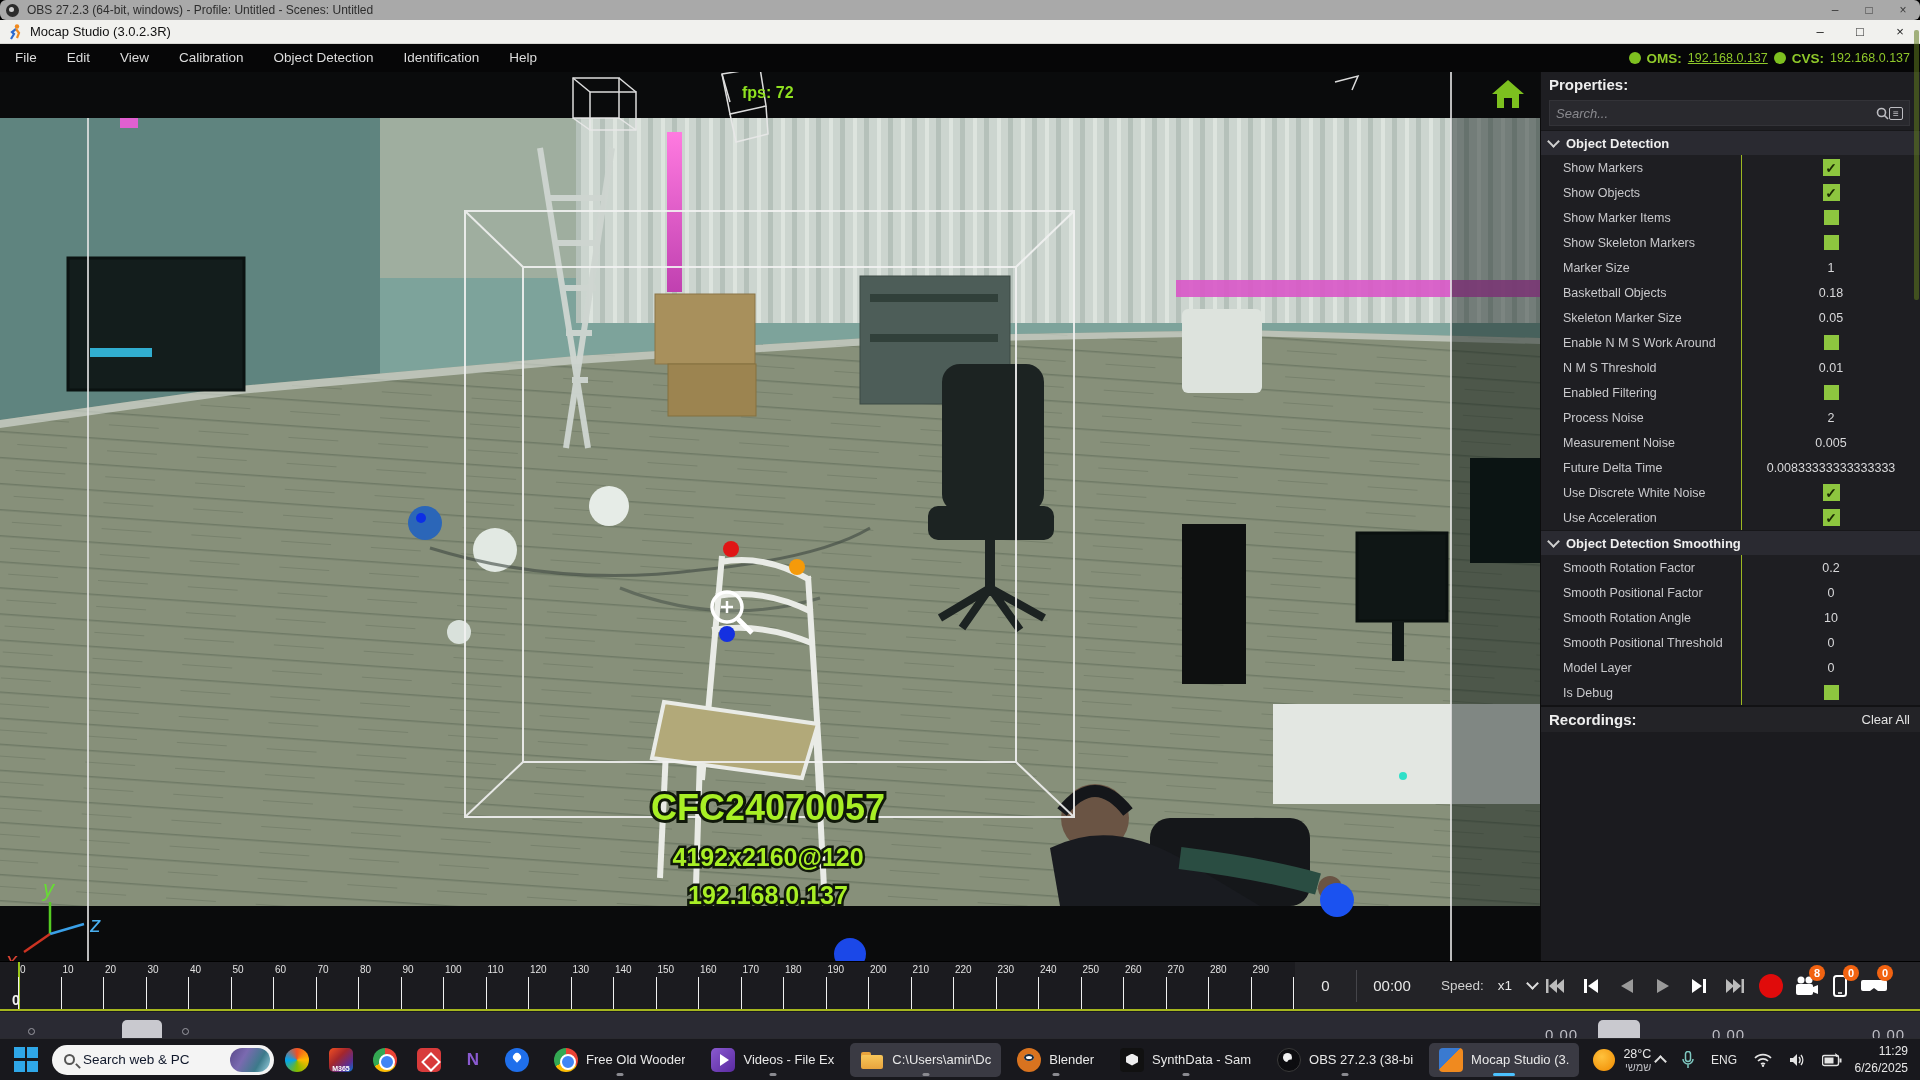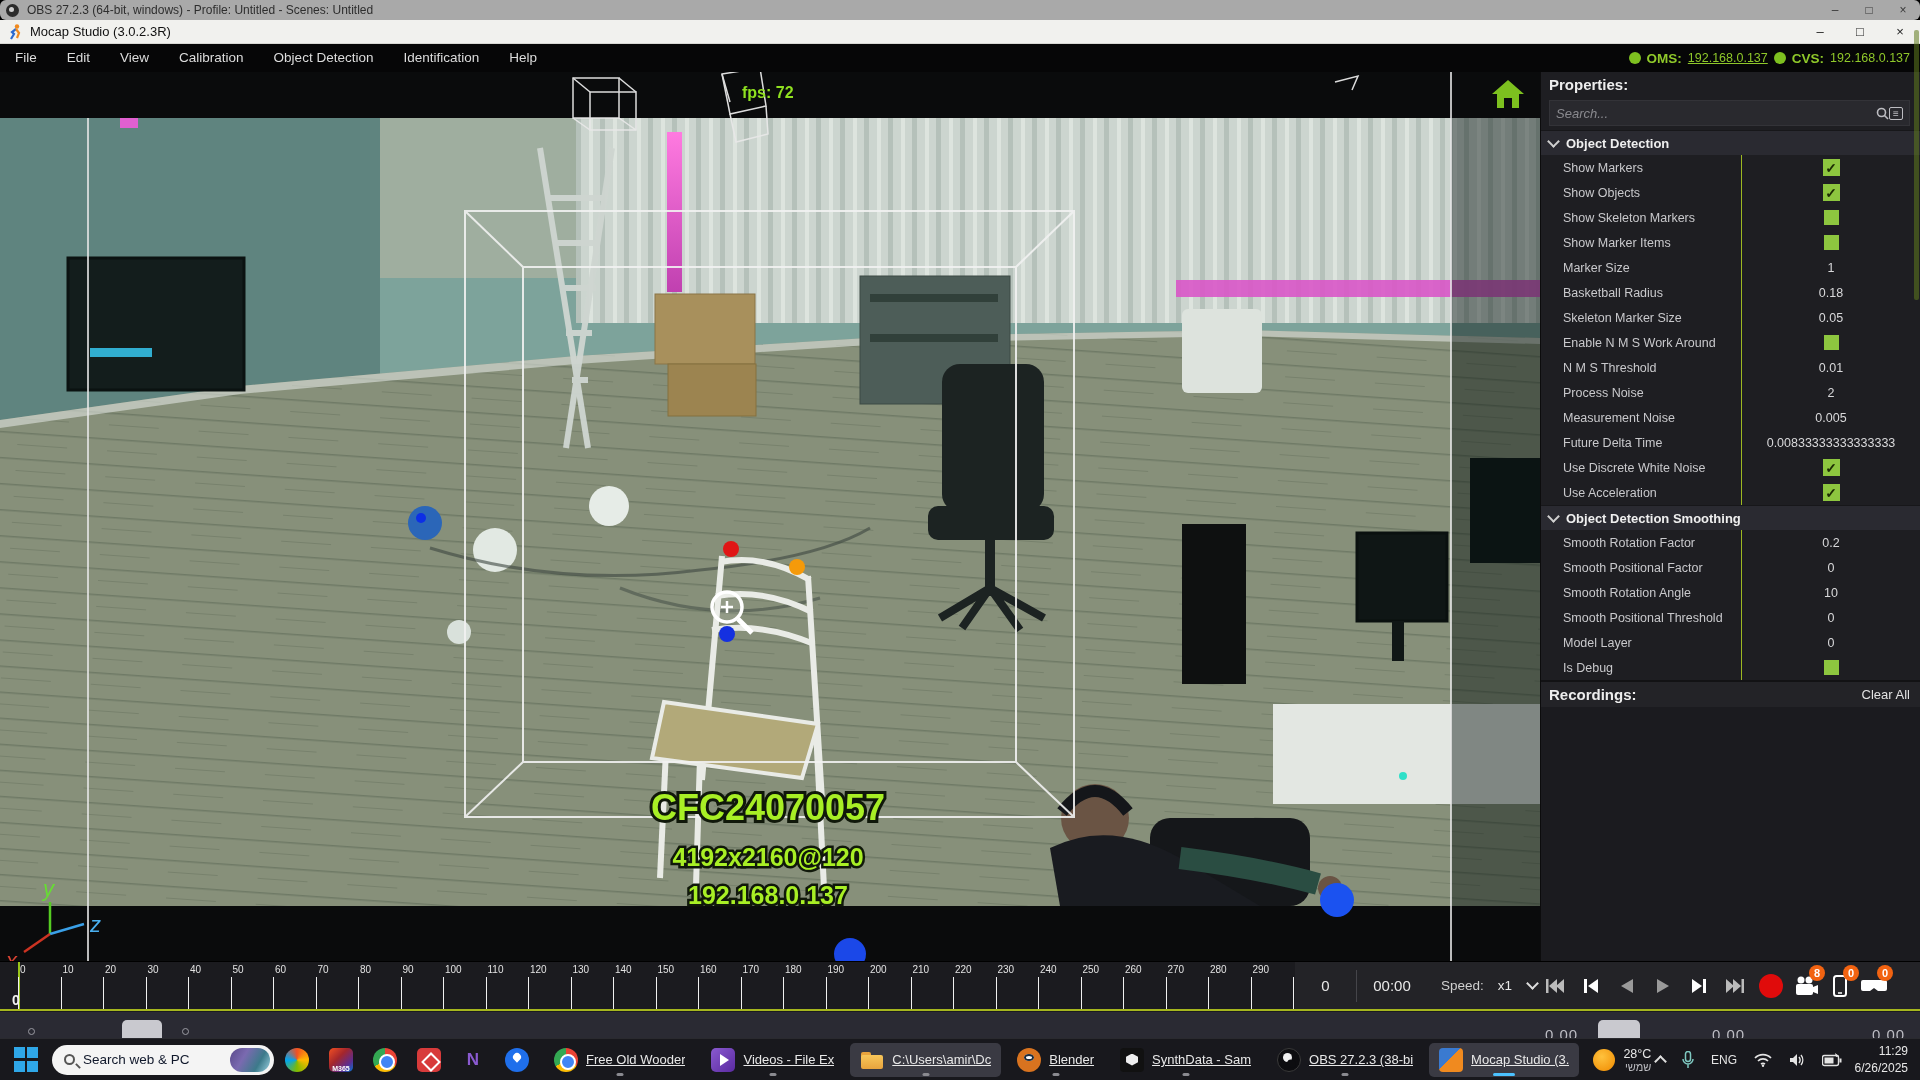--- a/index.html
+++ b/index.html
@@ -97,21 +97,21 @@
     padding:0 4px 0 12px;color:#0f172a;font-size:13.5px;}
   .search-pill .mag{width:11px;height:11px;border:2px solid #555;border-radius:50%;position:relative;margin-right:8px;flex:none;}
   .search-pill .mag::after{content:"";position:absolute;left:9px;top:9px;width:6px;height:2px;background:#555;transform:rotate(45deg);}
   .search-pill .stext{flex:1;}
   .search-pill .bimg{width:40px;height:24px;border-radius:12px;flex:none;
     background:linear-gradient(120deg,#5a4a8a 0%,#7a6ab0 35%,#3c7a8a 70%,#9ad0e0 100%);}
   .pins{display:flex;align-items:center;margin-left:10px;gap:18px;}
   .pin{width:26px;height:26px;display:flex;align-items:center;justify-content:center;position:relative;}
   .apps{display:flex;align-items:center;margin-left:14px;gap:6px;height:100%;}
   .appbtn{position:relative;height:34px;border-radius:5px;display:flex;align-items:center;gap:8px;
-    padding:0 10px;color:#e8e8e8;font-size:13px;text-decoration:underline;}
+    padding:0 10px;color:#e8e8e8;font-size:13px;}
   .appbtn.active{background:#3a3a43;}
   .appbtn .ind{position:absolute;bottom:1px;left:50%;transform:translateX(-50%);width:7px;height:3px;border-radius:2px;background:#8a8a90;}
   .appbtn .ind.accent{width:22px;background:#4cc2ff;}
   .appbtn .albl{white-space:nowrap;max-width:118px;overflow:hidden;}
   .ticon{width:24px;height:24px;flex:none;position:relative;}
   .ic-chrome{border-radius:50%;background:conic-gradient(#ea4335 0 33%,#fbbc05 33% 66%,#34a853 66% 100%);position:relative;}
   .ic-chrome::after{content:"";position:absolute;left:6px;top:6px;width:12px;height:12px;border-radius:50%;background:#4285f4;border:2px solid #fff;}
   .ic-videos{border-radius:5px;background:linear-gradient(135deg,#8a5ad0,#5a2aa0);color:#fff;display:flex;align-items:center;justify-content:center;}
   .ic-videos::after{content:"";width:0;height:0;border-left:9px solid #fff;border-top:6px solid transparent;border-bottom:6px solid transparent;margin-left:2px;}
   .ic-folder{position:relative;}
@@ -377,52 +377,58 @@
             <span class="cb">✓</span>
           </span>
         </div>
         <div class="prop-row">
           <span class="lbl">Show Objects</span>
           <span class="val">
             <span class="cb">✓</span>
           </span>
         </div>
         <div class="prop-row">
+          <span class="lbl">Show Marker Items</span>
+          <span class="val">
+            <span class="cb sq"></span>
+          </span>
+        </div>
+        <div class="prop-row">
           <span class="lbl">Show Skeleton Markers</span>
           <span class="val">
             <span class="cb sq"></span>
           </span>
         </div>
         <div class="prop-row">
-          <span class="lbl">Show Marker Items</span>
-          <span class="val">
-            <span class="cb sq"></span>
-          </span>
-        </div>
-        <div class="prop-row">
           <span class="lbl">Marker Size</span>
           <span class="val">1</span>
         </div>
         <div class="prop-row">
-          <span class="lbl">Basketball Radius</span>
+          <span class="lbl">Basketball Objects</span>
           <span class="val">0.18</span>
         </div>
         <div class="prop-row">
           <span class="lbl">Skeleton Marker Size</span>
           <span class="val">0.05</span>
         </div>
         <div class="prop-row">
           <span class="lbl">Enable N M S Work Around</span>
           <span class="val">
             <span class="cb sq"></span>
           </span>
         </div>
         <div class="prop-row">
           <span class="lbl">N M S Threshold</span>
           <span class="val">0.01</span>
+        </div>
+        <div class="prop-row">
+          <span class="lbl">Enabled Filtering</span>
+          <span class="val">
+            <span class="cb sq"></span>
+          </span>
         </div>
         <div class="prop-row">
           <span class="lbl">Process Noise</span>
           <span class="val">2</span>
         </div>
         <div class="prop-row">
           <span class="lbl">Measurement Noise</span>
           <span class="val">0.005</span>
         </div>
         <div class="prop-row">

